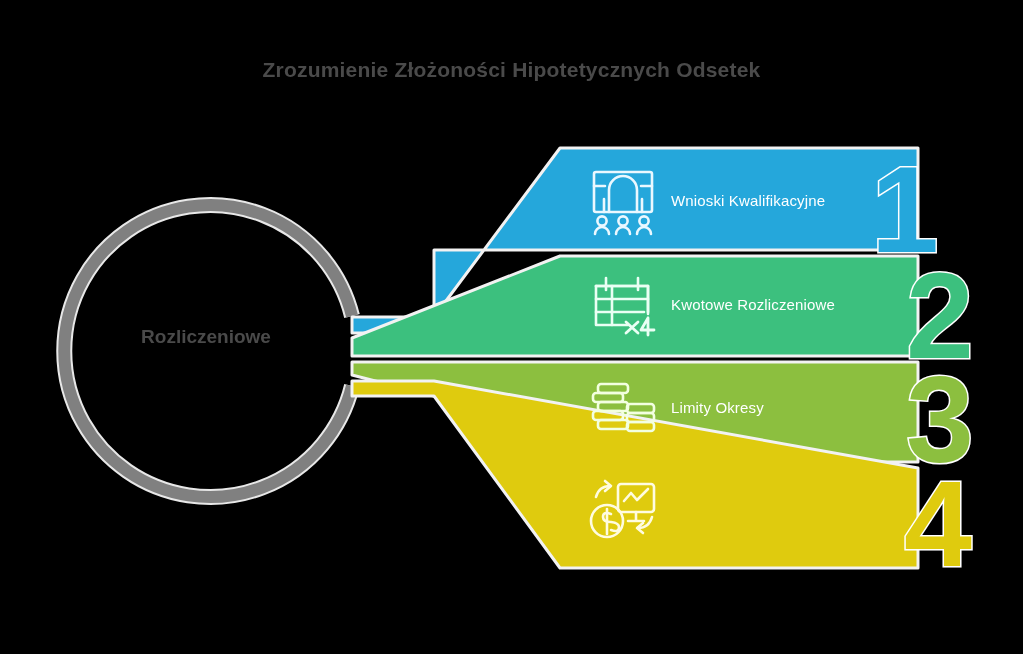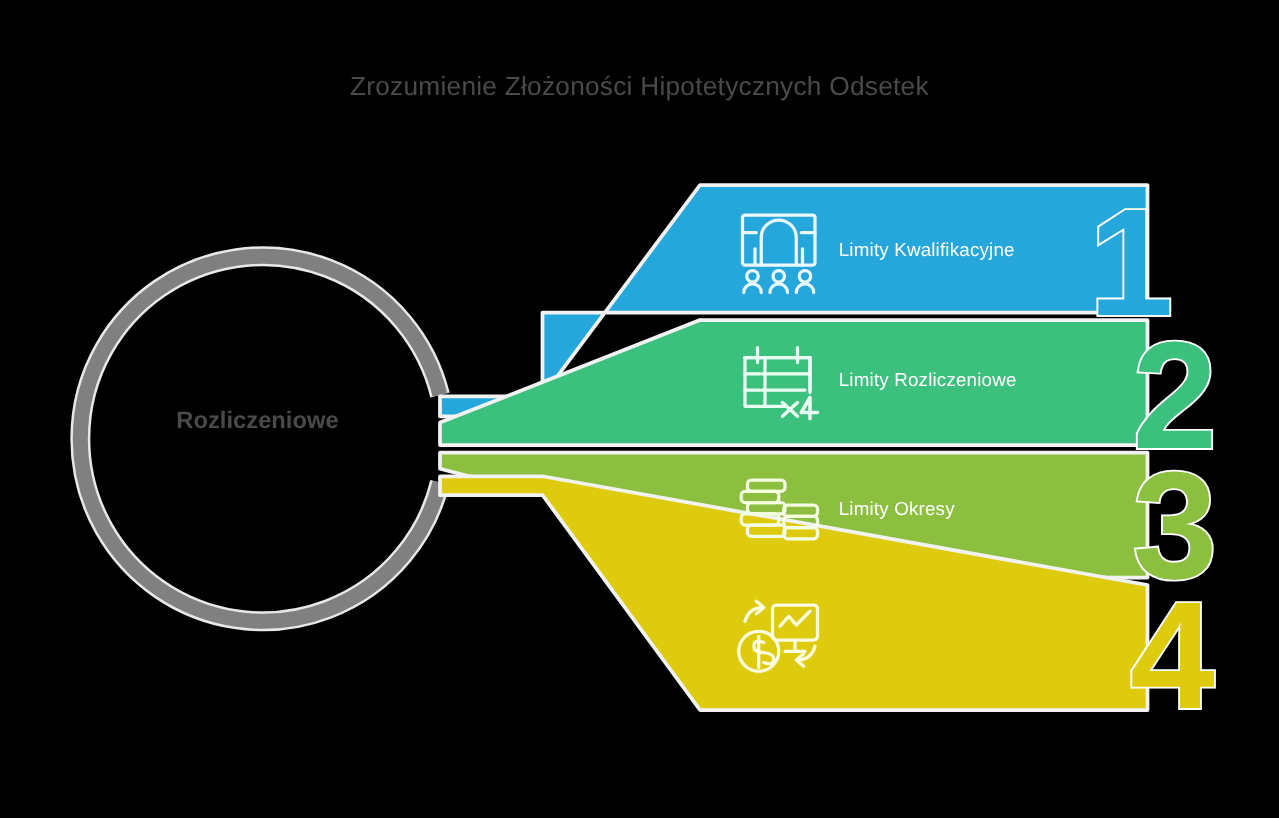--- a/index.html
+++ b/index.html
@@ -18,21 +18,21 @@
     background: #000000;
     overflow: hidden;
   }
   #page-title {
     position: absolute;
     left: 0;
     top: 58px;
     width: 1023px;
     text-align: center;
     font-size: 21px;
-    font-weight: 400;
+    font-weight: 700;
     color: #4a4a4a;
     letter-spacing: 0.2px;
     white-space: nowrap;
   }
   #hub-label {
     position: absolute;
     left: 62px;
     top: 324px;
     width: 288px;
     text-align: center;
@@ -162,17 +162,17 @@
     <g>
       <text x="938" y="566" font-family="Liberation Sans, sans-serif" font-size="122" font-weight="bold" text-anchor="middle" fill="#dfcb0e" stroke="#ffffff" stroke-width="3" paint-order="stroke fill">4</text>
     </g>
 
   </svg>
 
   <div id="hub-label">
     <div>Rozliczeniowe</div>
   </div>
 
-  <div class="row-label" style="left:671px; top:192px;">Limity Kwalifikacyjne</div>
-  <div class="row-label" style="left:671px; top:296px;">Limity Rozliczeniowe</div>
+  <div class="row-label" style="left:671px; top:192px;">Wnioski Kwalifikacyjne</div>
+  <div class="row-label" style="left:671px; top:296px;">Kwotowe Rozliczeniowe</div>
   <div class="row-label" style="left:671px; top:399px;">Limity Okresy</div>
 
 </div>
 
 </body></html>

